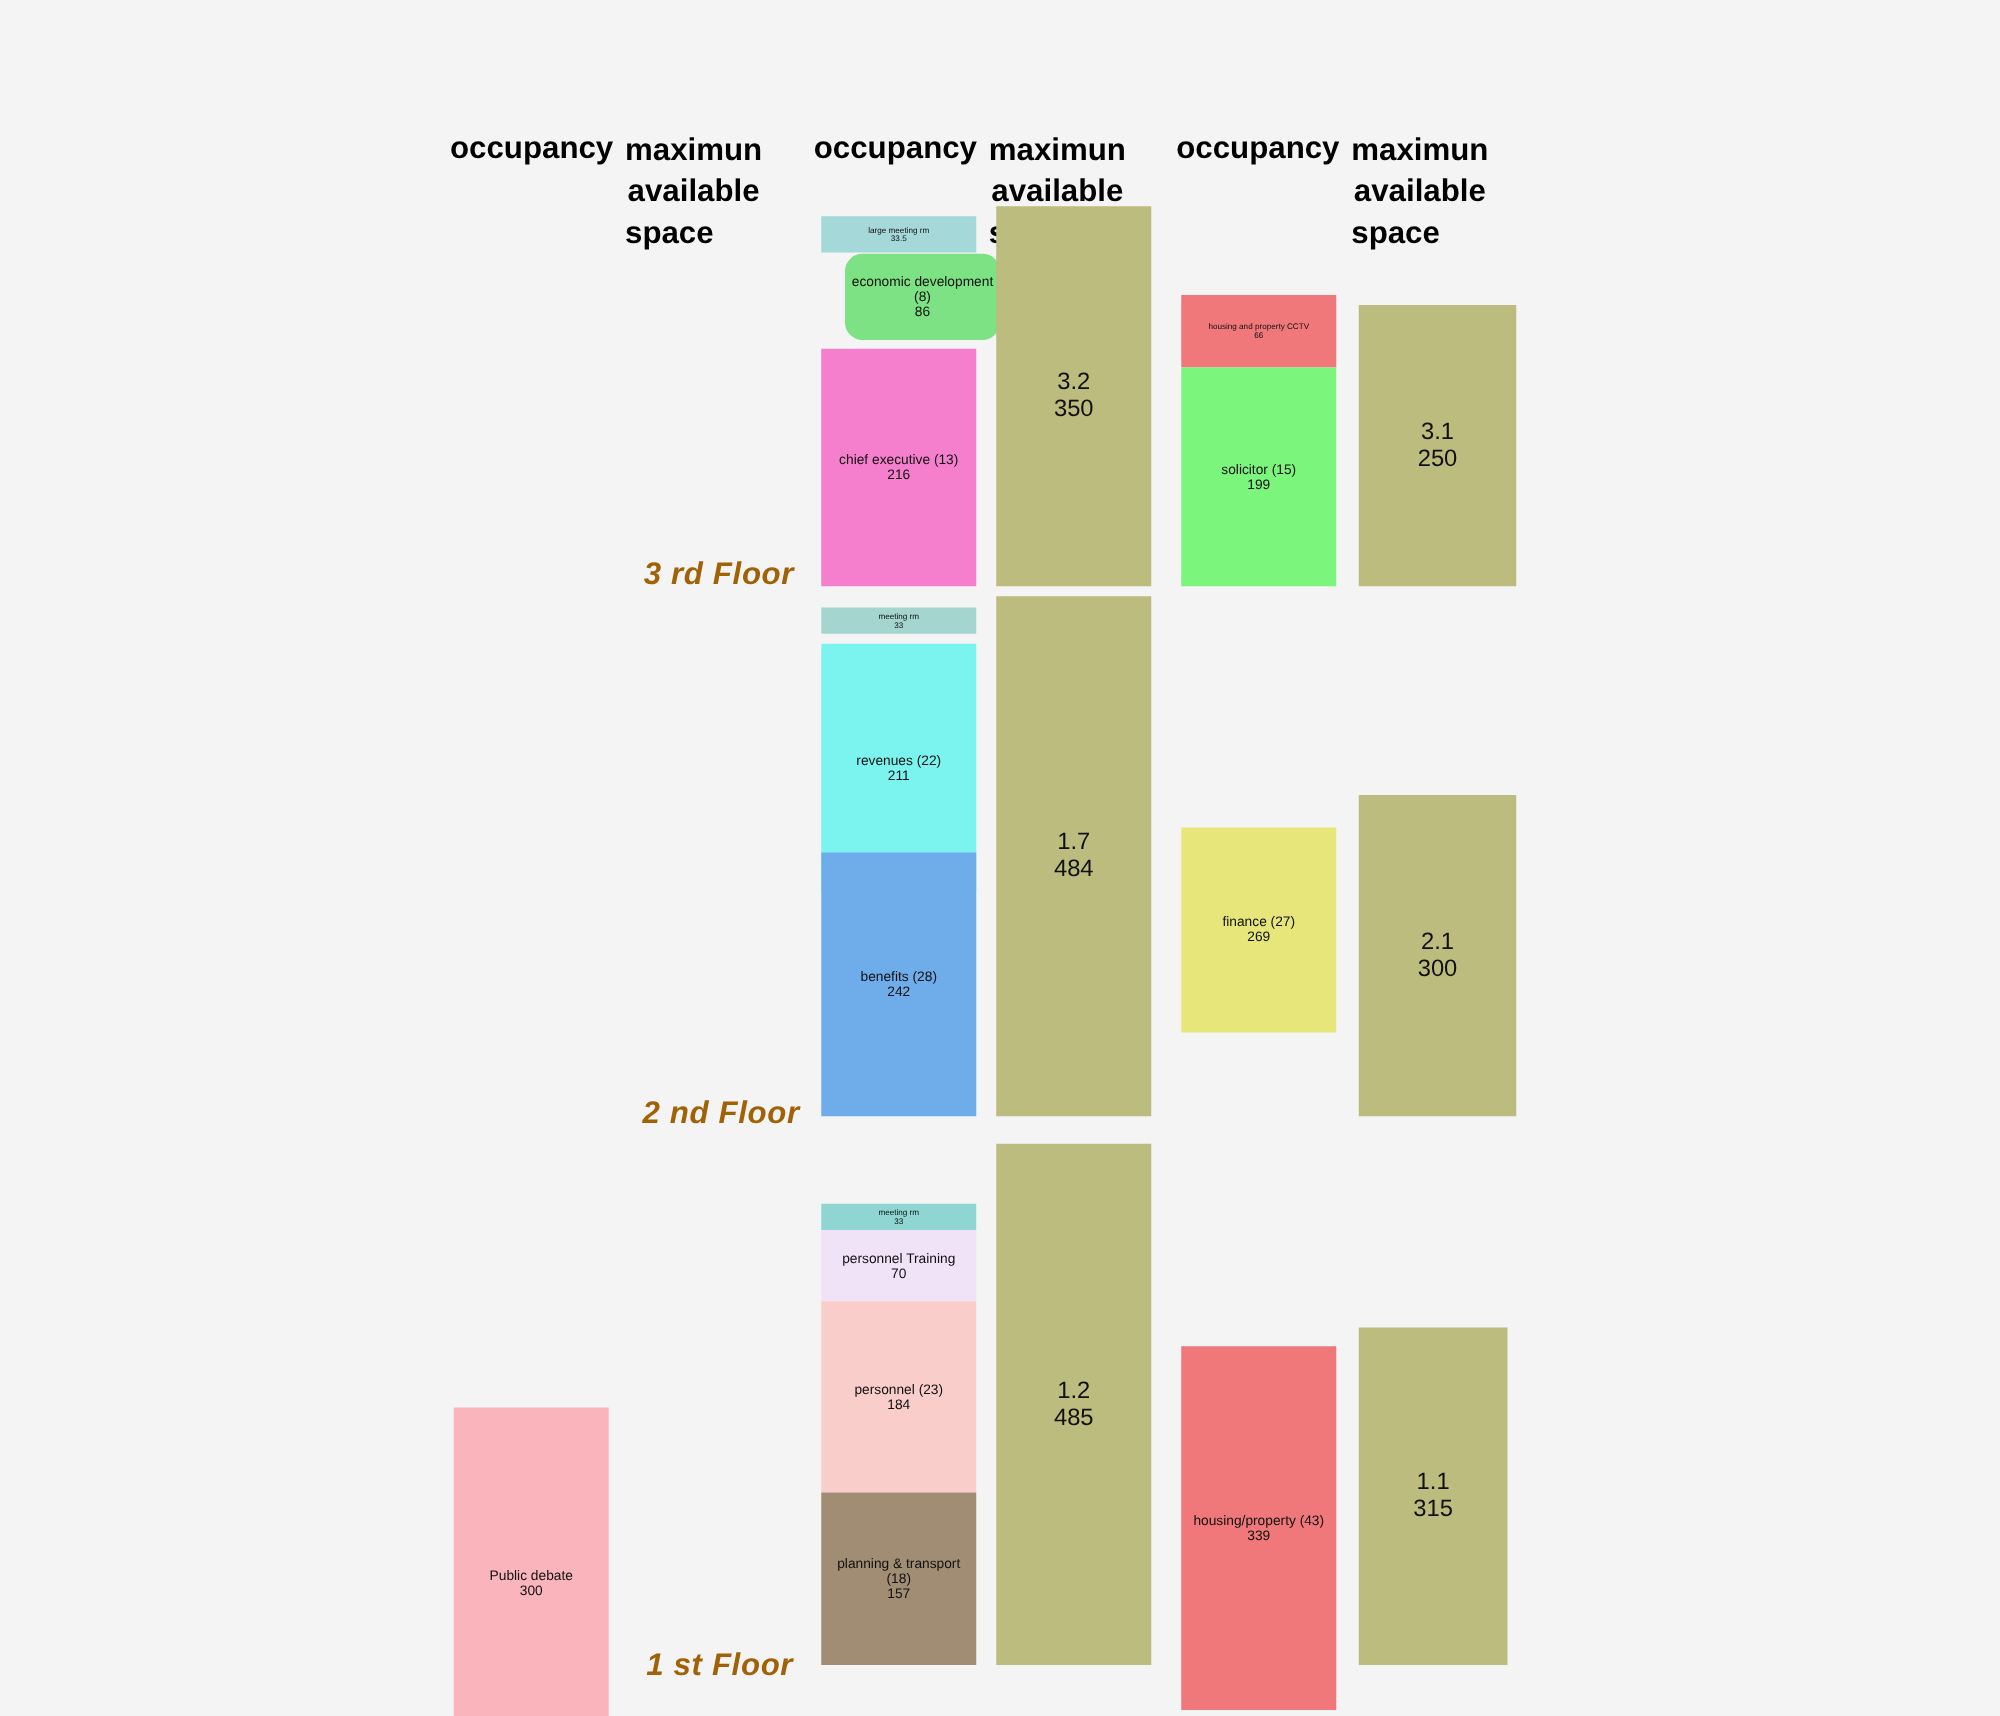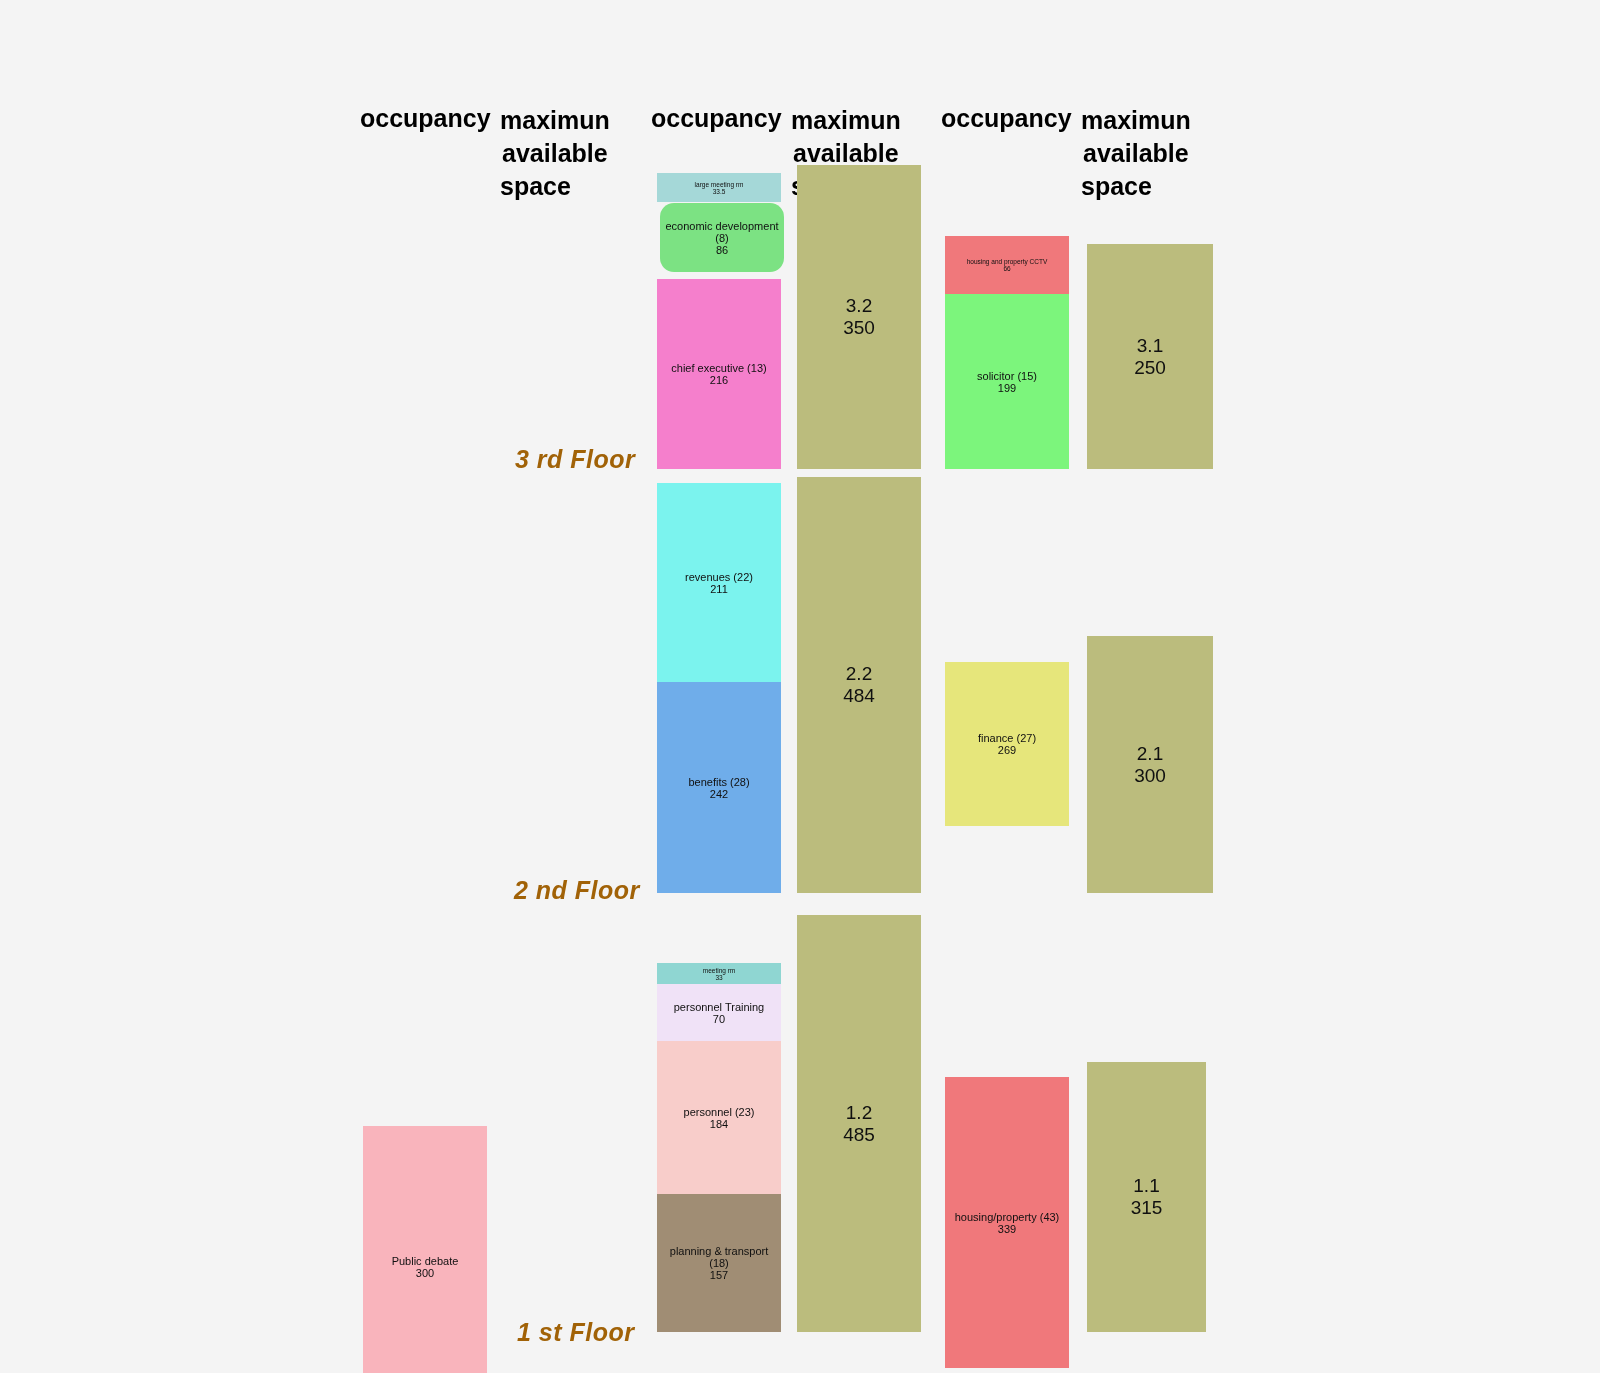--- a/index.html
+++ b/index.html
@@ -104,21 +104,21 @@
   <div class="floor-label" style="left:514px; top:876px;">2 nd  Floor</div>
   <div class="floor-label" style="left:517px; top:1318px;">1 st   Floor</div>
 
   <div id="bars-layer">
       <div class="bar" style="left: 657px; top: 173px; width: 124px; height: 29px; background: rgb(165, 216, 216);">
         <div class="bar-txt tiny">
           <span class="bar-name">large meeting rm</span>
           <span class="bar-val">33.5</span>
         </div>
       </div>
-      <div class="bar" style="left: 660px; top: 203px; width: 124px; height: 69px; background: rgb(124, 226, 131); border-radius: 14px;">
+      <div class="bar" style="left: 676px; top: 203px; width: 124px; height: 69px; background: rgb(124, 226, 131); border-radius: 14px;">
         <div class="bar-txt">
           <span class="bar-name">economic development (8)</span>
           <span class="bar-val">86</span>
         </div>
       </div>
       <div class="bar" style="left: 657px; top: 279px; width: 124px; height: 190px; background: rgb(245, 127, 204);">
         <div class="bar-txt">
           <span class="bar-name">chief executive (13)</span>
           <span class="bar-val">216</span>
         </div>
@@ -146,35 +146,35 @@
           <span class="bar-name">3.1</span>
           <span class="bar-val">250</span>
         </div>
       </div>
       <div class="bar" style="left: 657px; top: 486px; width: 124px; height: 21px; background: rgb(165, 213, 207);">
         <div class="bar-txt tiny">
           <span class="bar-name">meeting rm</span>
           <span class="bar-val">33</span>
         </div>
       </div>
-      <div class="bar" style="left: 657px; top: 483px; width: 124px; height: 199px; background: rgb(123, 243, 238);">
+      <div class="bar" style="left: 657px; top: 515px; width: 124px; height: 199px; background: rgb(123, 243, 238);">
         <div class="bar-txt">
           <span class="bar-name">revenues (22)</span>
           <span class="bar-val">211</span>
         </div>
       </div>
       <div class="bar" style="left: 657px; top: 682px; width: 124px; height: 211px; background: rgb(111, 173, 234);">
         <div class="bar-txt">
           <span class="bar-name">benefits (28)</span>
           <span class="bar-val">242</span>
         </div>
       </div>
       <div class="bar" style="left: 797px; top: 477px; width: 124px; height: 416px; background: rgb(187, 188, 125);">
         <div class="bar-txt big">
-          <span class="bar-name">2.2</span>
+          <span class="bar-name">1.7</span>
           <span class="bar-val">484</span>
         </div>
       </div>
       <div class="bar" style="left: 945px; top: 662px; width: 124px; height: 164px; background: rgb(230, 230, 123);">
         <div class="bar-txt">
           <span class="bar-name">finance (27)</span>
           <span class="bar-val">269</span>
         </div>
       </div>
       <div class="bar" style="left: 1087px; top: 636px; width: 126px; height: 257px; background: rgb(187, 188, 125);">

